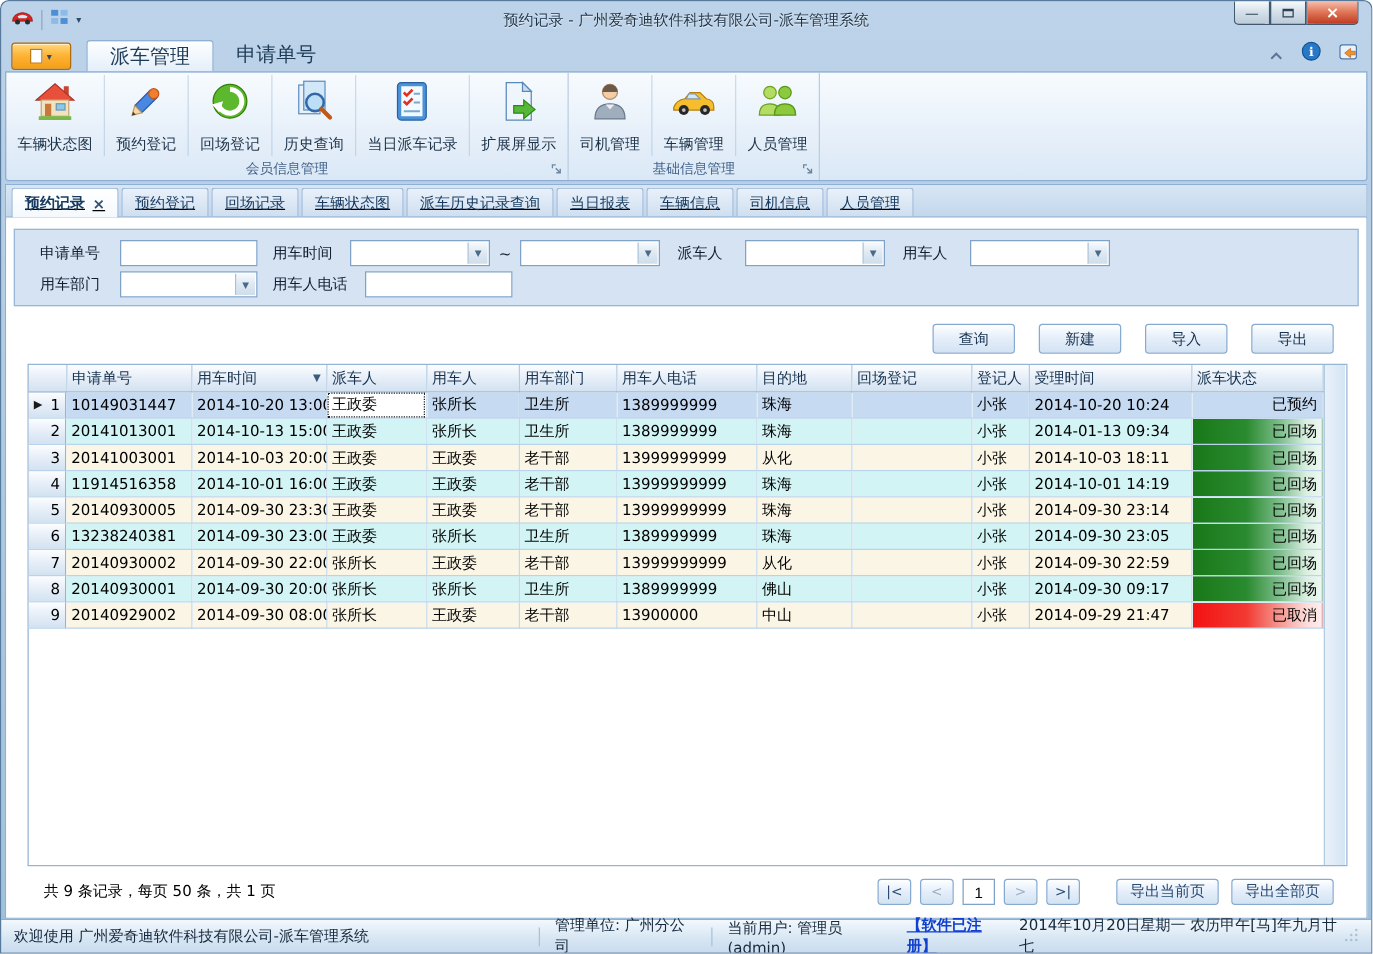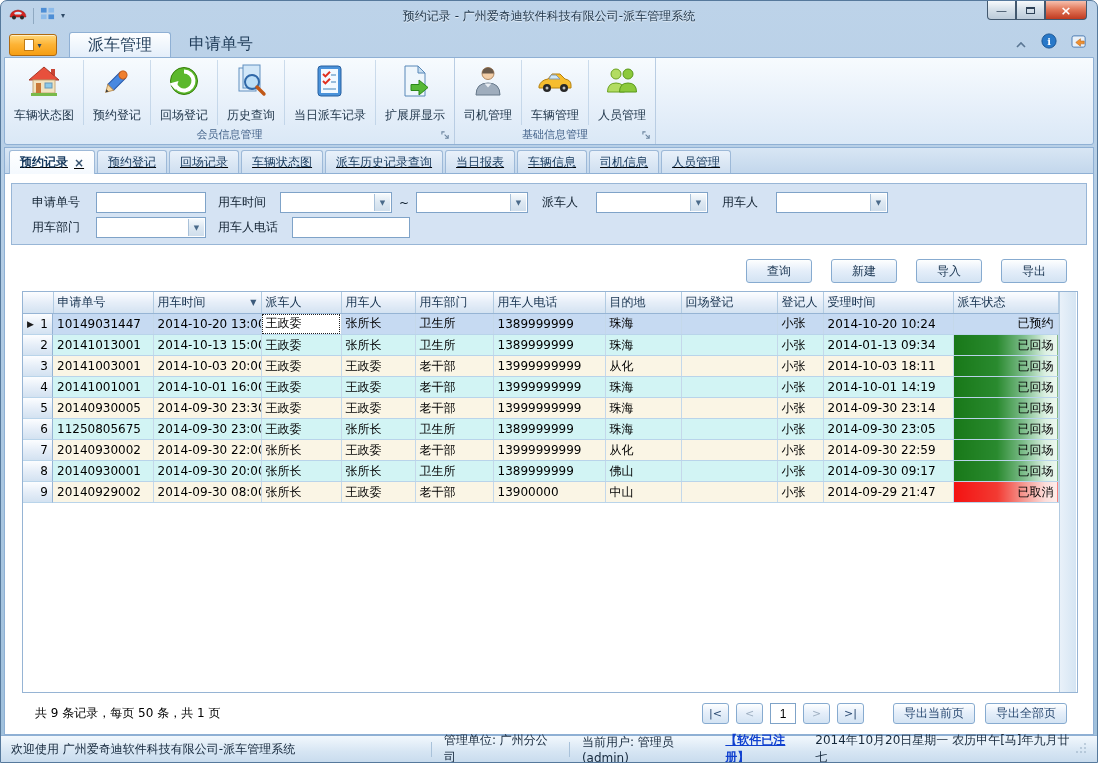--- a/index.html
+++ b/index.html
@@ -461,21 +461,21 @@
     <td></td>
     <td>小张</td>
     <td>2014-10-03 18:11</td>
     <td class="st status-returned">已回场</td>
   </tr>
               <tr class="alt-cyan">
     <td class="ind">
                   <span class="arr"></span>
                   <span class="rnum">4</span>
                 </td>
-    <td>20141001001</td>
+    <td>11914516358</td>
     <td>2014-10-01 16:00</td>
     <td>王政委</td>
     <td>王政委</td>
     <td>老干部</td>
     <td>13999999999</td>
     <td>珠海</td>
     <td></td>
     <td>小张</td>
     <td>2014-10-01 14:19</td>
     <td class="st status-returned">已回场</td>
@@ -495,21 +495,21 @@
     <td></td>
     <td>小张</td>
     <td>2014-09-30 23:14</td>
     <td class="st status-returned">已回场</td>
   </tr>
               <tr class="alt-cyan">
     <td class="ind">
                   <span class="arr"></span>
                   <span class="rnum">6</span>
                 </td>
-    <td>11250805675</td>
+    <td>13238240381</td>
     <td>2014-09-30 23:00</td>
     <td>王政委</td>
     <td>张所长</td>
     <td>卫生所</td>
     <td>1389999999</td>
     <td>珠海</td>
     <td></td>
     <td>小张</td>
     <td>2014-09-30 23:05</td>
     <td class="st status-returned">已回场</td>

